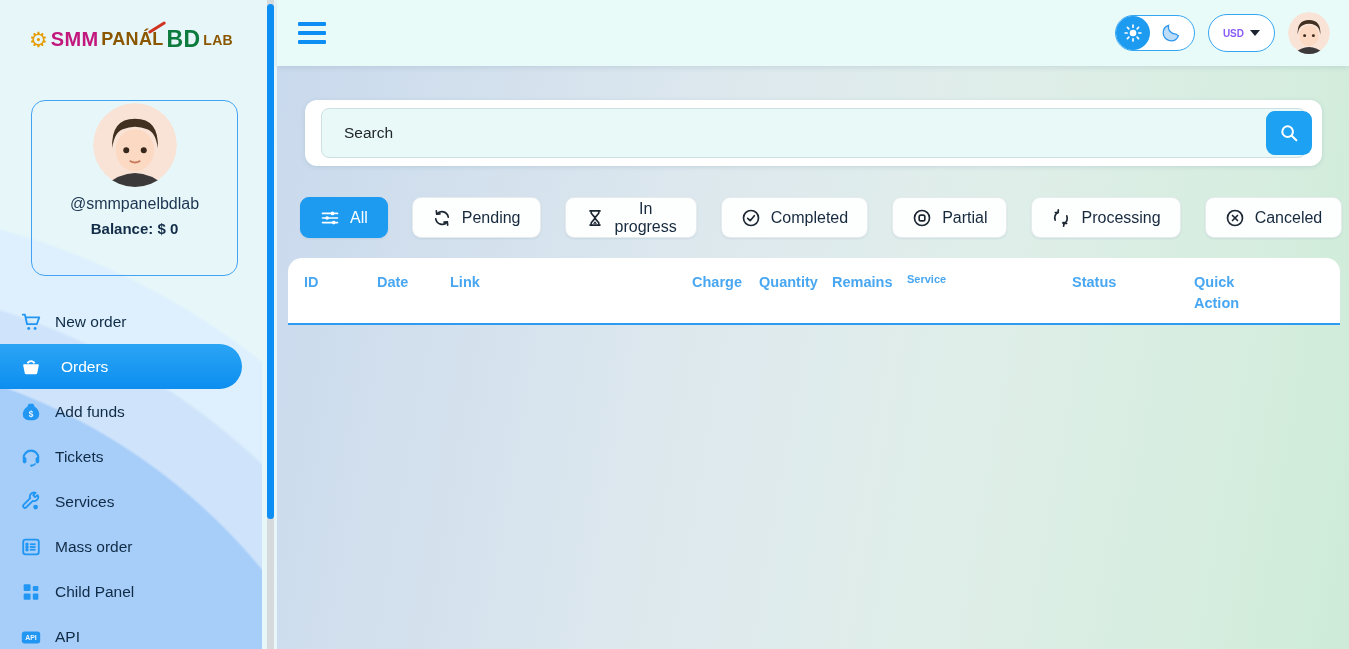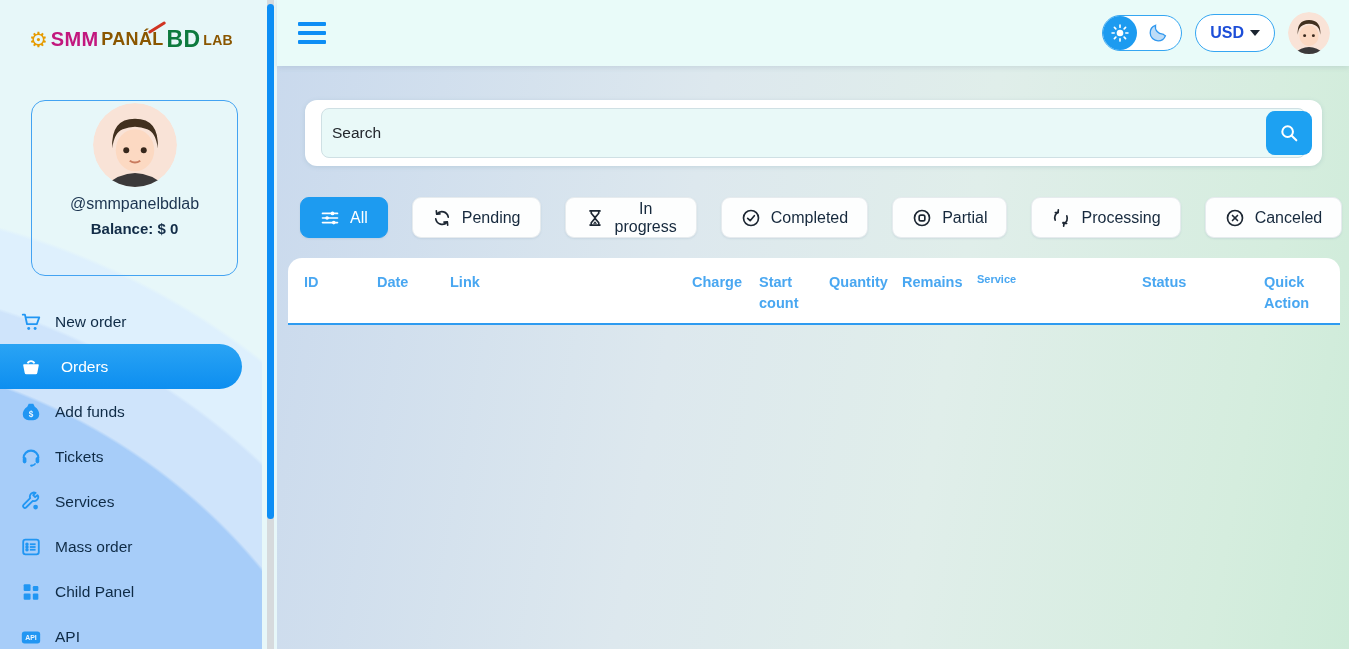--- a/index.html
+++ b/index.html
@@ -50,31 +50,31 @@
     box-shadow:0 2px 5px rgba(110,140,160,.18);}
   .hamburger{position:absolute;left:21px;top:22px;width:28px;cursor:pointer;}
   .hamburger div{height:4px;background:#0d8ef5;border-radius:1px;margin-bottom:5px;}
   .topbar-right{position:absolute;right:19px;top:0;height:66px;display:flex;align-items:center;gap:13px;}
   .theme-toggle{width:80px;height:36px;border:1.6px solid #35a6f2;border-radius:18px;
     background:#fff;display:flex;align-items:center;cursor:pointer;position:relative;}
   .sun-btn{width:34px;height:34px;border-radius:50%;background:#1d9bf0;display:flex;
     align-items:center;justify-content:center;margin-left:0px;color:#fff;}
   .moon-btn{margin-left:10px;display:flex;align-items:center;}
   .currency-btn{height:38px;padding:0 14px;border:1.6px solid #35a6f2;border-radius:19px;
-    background:#fff;display:flex;align-items:center;gap:6px;font-size:16px;font-weight:600;
-    color:#1d4ed8;cursor:pointer;}
+    background:#fff;display:flex;align-items:center;gap:6px;font-size:10px;font-weight:600;
+    color:#8b5cf6;cursor:pointer;}
   .caret{width:0;height:0;border-left:5px solid transparent;border-right:5px solid transparent;
     border-top:6px solid #1b2430;}
   .avatar-sm{width:42px;height:42px;border-radius:50%;overflow:hidden;cursor:pointer;}
 
   .content{padding:34px 27px 0 28px;}
   .search-card{position:relative;background:#fff;border-radius:12px;height:66px;
     padding:8px 16px;box-shadow:0 1px 4px rgba(110,150,170,.25);}
   .search-input{width:100%;height:50px;border:1px solid #cfe0e4;border-radius:8px;
-    background:#e9f9f8;padding:0 60px 0 10px;font-size:15.5px;color:#4c1d95;outline:none;
+    background:#e9f9f8;padding:0 60px 0 22px;font-size:15.5px;color:#4c1d95;outline:none;
     font-family:"Liberation Sans",sans-serif;}
   .search-input::placeholder{color:#22272c;opacity:1;}
   .search-btn{position:absolute;right:10px;top:11px;width:46px;height:44px;border:none;
     border-radius:9px;background:#1da1f2;color:#fff;display:flex;align-items:center;
     justify-content:center;cursor:pointer;}
 
   .tabs{margin:31px 0 0 -17px;padding-left:12px;display:flex;gap:24px;}
   .tab{display:flex;align-items:center;gap:10px;height:41px;padding:0 19px;
     background:#fdfefe;border:1px solid #e6ebee;border-radius:9px;font-size:16px;
     color:#16293d;cursor:pointer;box-shadow:0 1px 2px rgba(120,150,170,.18);
@@ -345,21 +345,20 @@
         </span>
         <span>Canceled</span>
       </button>
     </div>
 
     <div class="table-card">
       <div class="th c0">ID</div>
       <div class="th c1">Date</div>
       <div class="th c2">Link</div>
       <div class="th c3">Charge</div>
-      <div class="th c4">Start count</div>
       <div class="th c5">Quantity</div>
       <div class="th c6">Remains</div>
       <div class="th c7">Service</div>
       <div class="th c8">Status</div>
       <div class="th c9">Quick Action</div>
     </div>
   </div>
 </div>
 
 </body></html>

